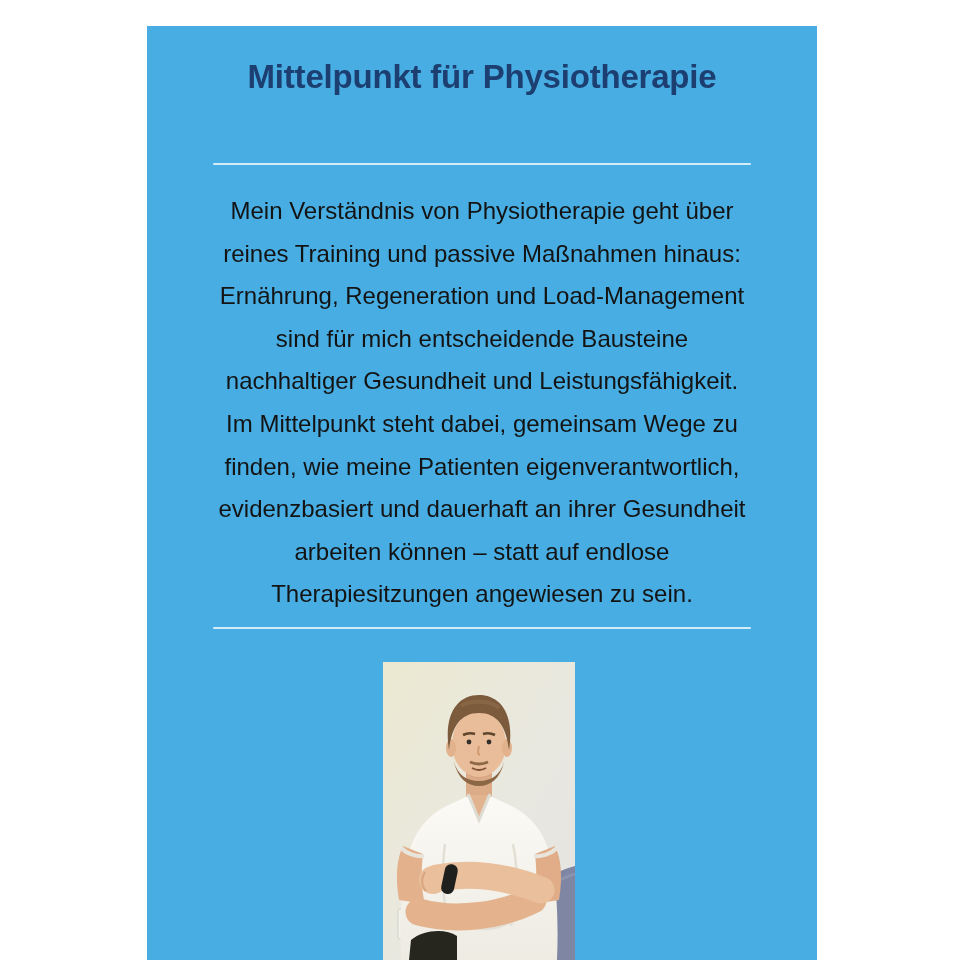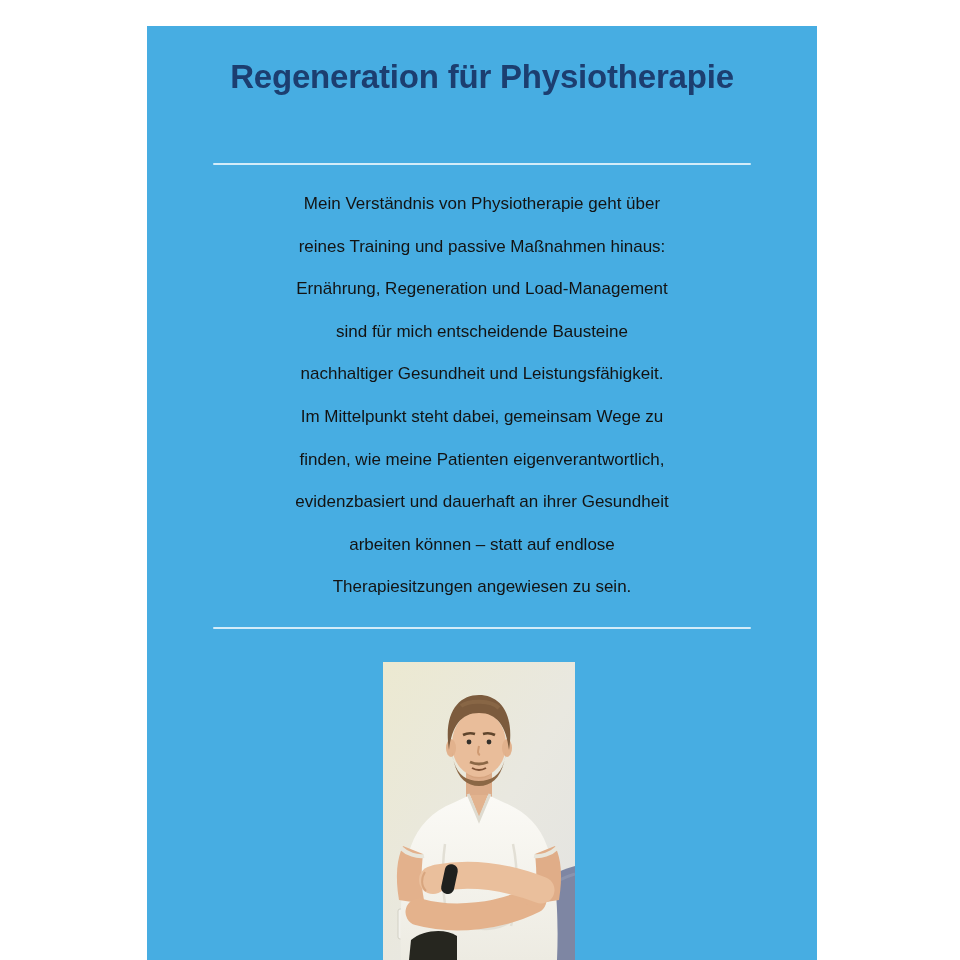--- a/index.html
+++ b/index.html
@@ -40,39 +40,39 @@
     background:var(--divider-color);
     border-radius:1px;
   }
   .divider-top{top:137px;}
   .divider-bottom{top:601px;}
   .about{
     position:absolute;
     top:140px;left:35px;width:600px;
     text-align:center;
     color:var(--text-color);
-    font-size:17px;
+    font-size:24px;
     line-height:42.6px;
     white-space:pre-line;
   }
   .photo{
     position:absolute;
     left:236px;top:636px;
     width:192px;height:298px;
   }
   .photo svg{display:block;width:100%;height:100%;}
 </style>
 </head>
 <body>
 
 <div class="page">
   <div class="panel">
 
     <h1 class="title">
-      <span>Regeneration für Physiotherapie</span>
+      <span>Mittelpunkt für Physiotherapie</span>
     </h1>
 
     <div class="divider divider-top"></div>
 
     <p class="about">Mein Verständnis von Physiotherapie geht über
 reines Training und passive Maßnahmen hinaus:
 Ernährung, Regeneration und Load-Management
 sind für mich entscheidende Bausteine
 nachhaltiger Gesundheit und Leistungsfähigkeit.
 Im Mittelpunkt steht dabei, gemeinsam Wege zu

